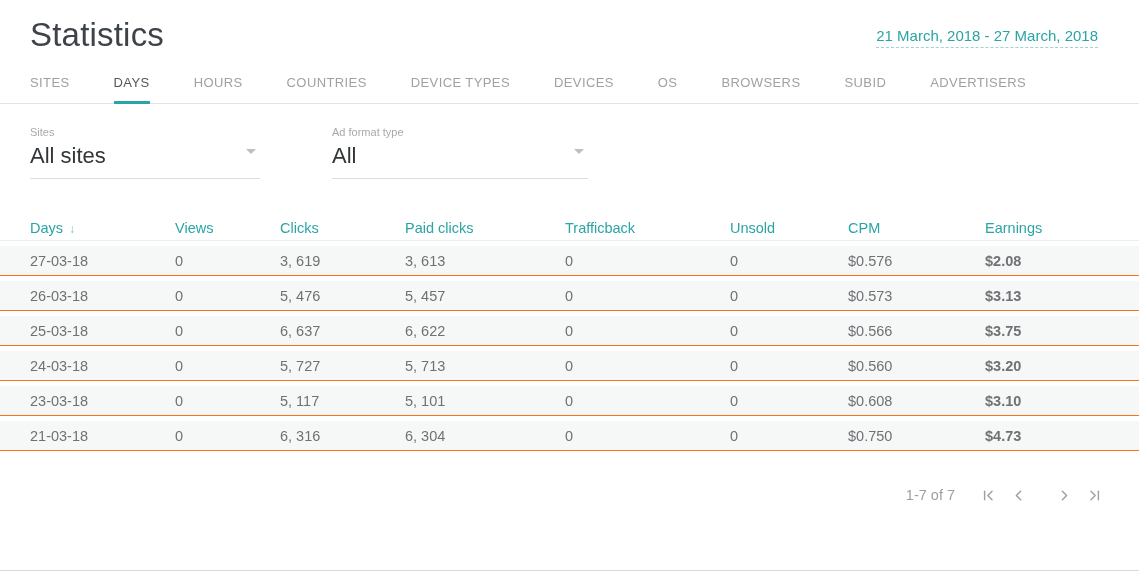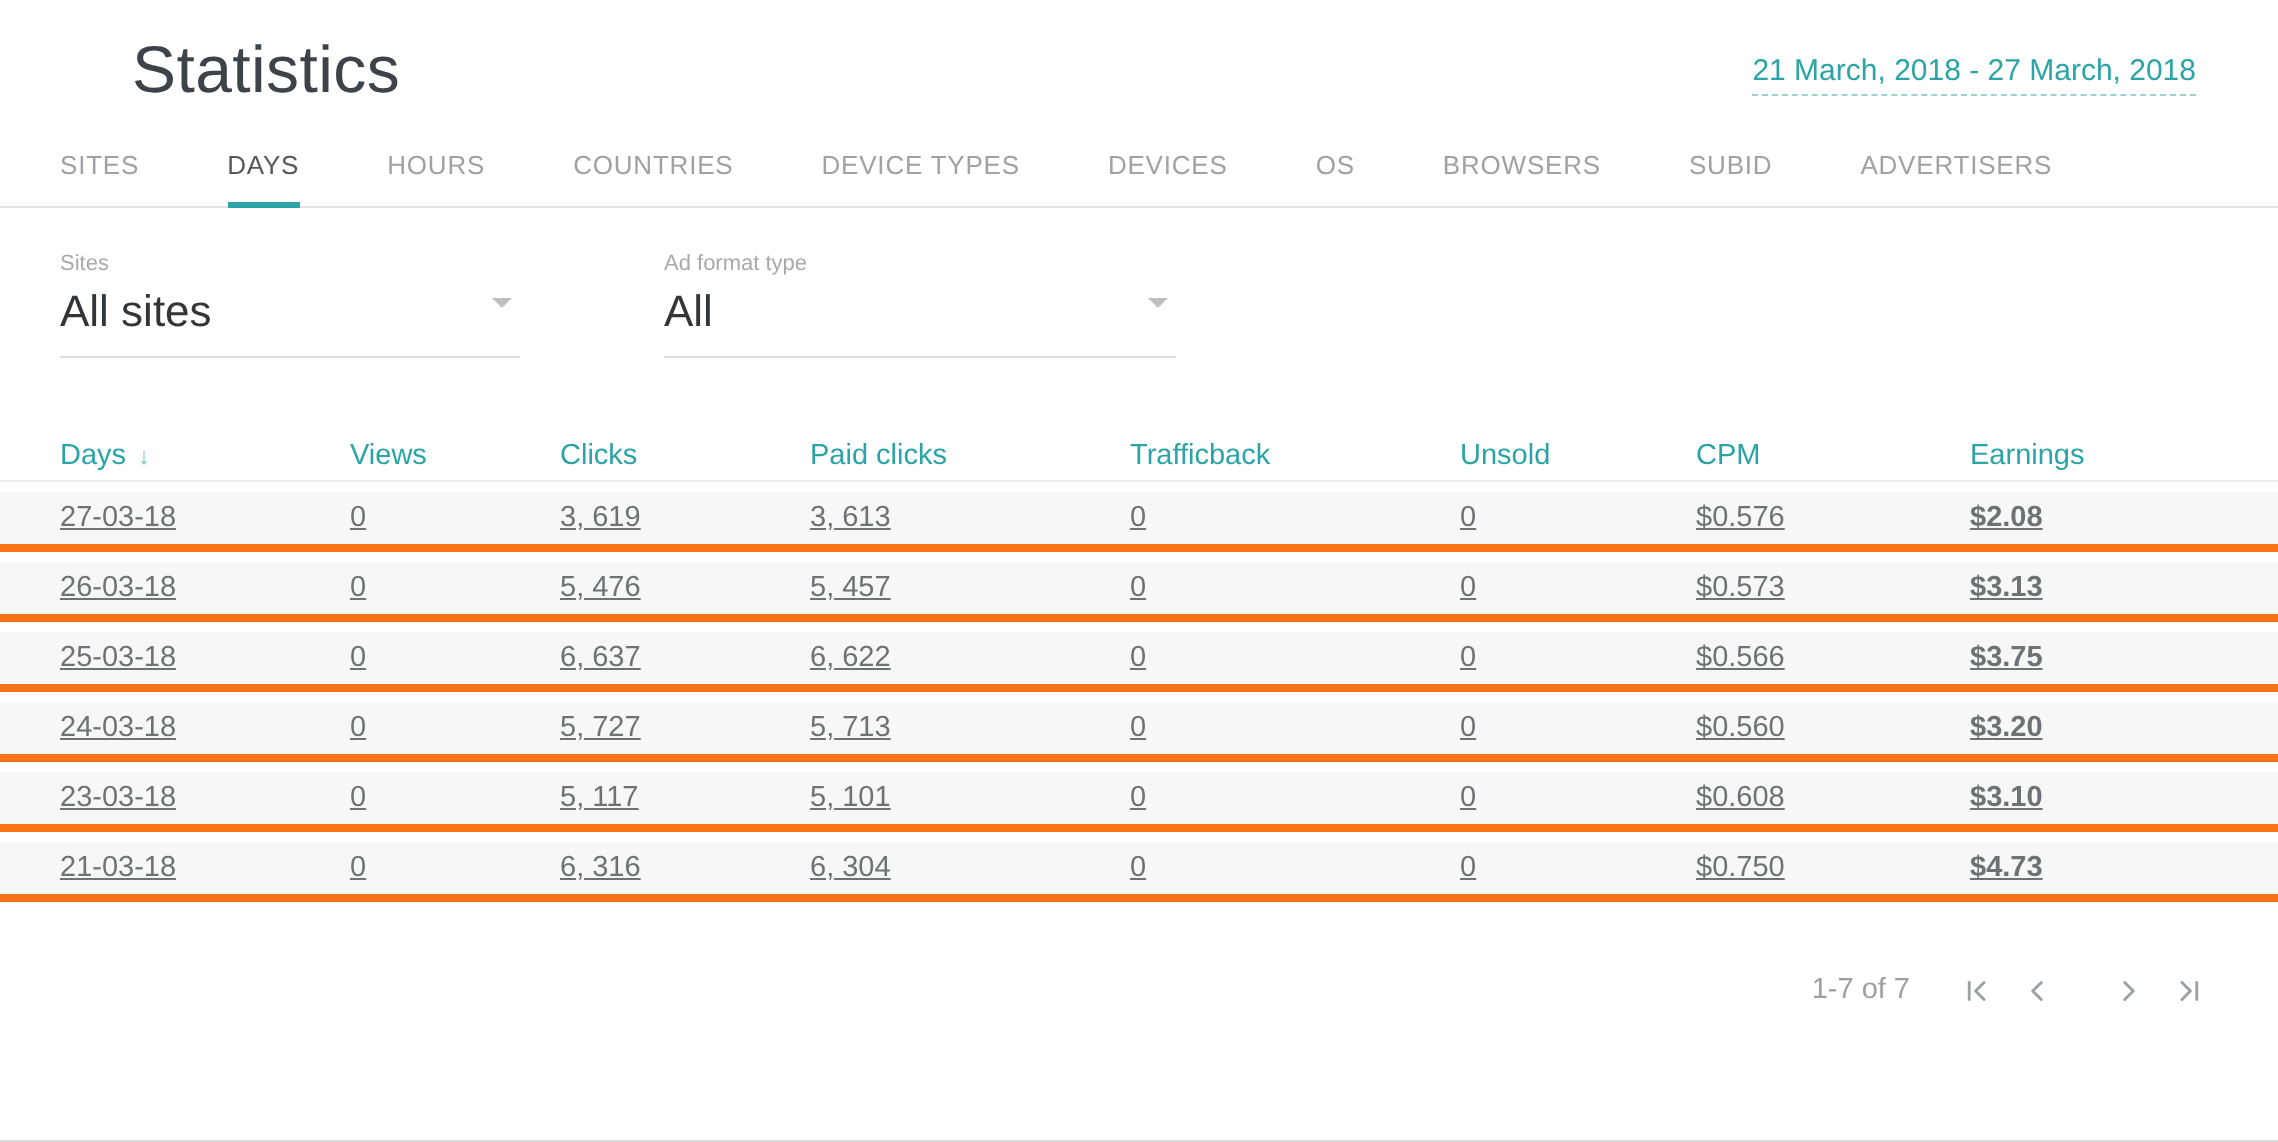--- a/index.html
+++ b/index.html
@@ -15,21 +15,21 @@
   *{box-sizing:border-box;margin:0;padding:0;}
   html,body{width:1139px;}
   body{
     width:1139px;height:571px;overflow:hidden;background:#ffffff;
     font-family:"Liberation Sans", sans-serif;
     border-bottom:1px solid #d9dadb;
     position:relative;
   }
   
   .page-header{display:flex;align-items:flex-start;padding:16px 20px 0 30px;}
-  .page-title{font-size:33px;font-weight:400;color:var(--text-dark);line-height:38px;letter-spacing:.2px;margin-left:36px;}
+  .page-title{font-size:33px;font-weight:400;color:var(--text-dark);line-height:38px;letter-spacing:.2px;}
   .header-right{margin-left:auto;display:flex;align-items:center;height:40px;margin-top:1px;}
   .date-range{
     font-size:15px;color:var(--teal);cursor:pointer;
     border-bottom:1px dashed #9ed2d3;padding-bottom:3px;margin-right:21px;
   }
   .add-site-btn{
     background:var(--blue);color:#fff;border:none;border-radius:3px;
     font-family:"Liberation Sans", sans-serif;
     font-size:13px;font-weight:bold;letter-spacing:.6px;
     padding:0 18px;height:40px;cursor:pointer;
@@ -67,21 +67,21 @@
     width:1139px;table-layout:fixed;border-collapse:separate;border-spacing:0 5px;
     margin-top:31px;
   }
   table.stats th{
     font-size:14.5px;font-weight:400;color:var(--teal);text-align:left;
     height:26px;padding:0;border-bottom:1px solid #eceded;cursor:pointer;white-space:nowrap;
   }
   table.stats th:first-child, table.stats td:first-child{padding-left:30px;}
   table.stats td{
     font-size:14.5px;color:var(--text-gray);height:30px;padding:0;
-    background:var(--row-bg);border-bottom:4px solid #f97316;white-space:nowrap;text-decoration:underline;
+    background:var(--row-bg);border-bottom:1px solid #f97316;white-space:nowrap;
   }
   td.cell-day{color:var(--teal);cursor:pointer;}
   td.cell-earnings{color:var(--green);font-weight:bold;}
   .sort-arrow{font-size:12px;color:#7cc4c9;margin-left:6px;}
   
   .pagination{
     display:flex;align-items:center;justify-content:flex-end;
     margin-top:28px;padding-right:34px;color:#9b9fa1;font-size:14.5px;
   }
   .pg-label{margin-right:22px;}

